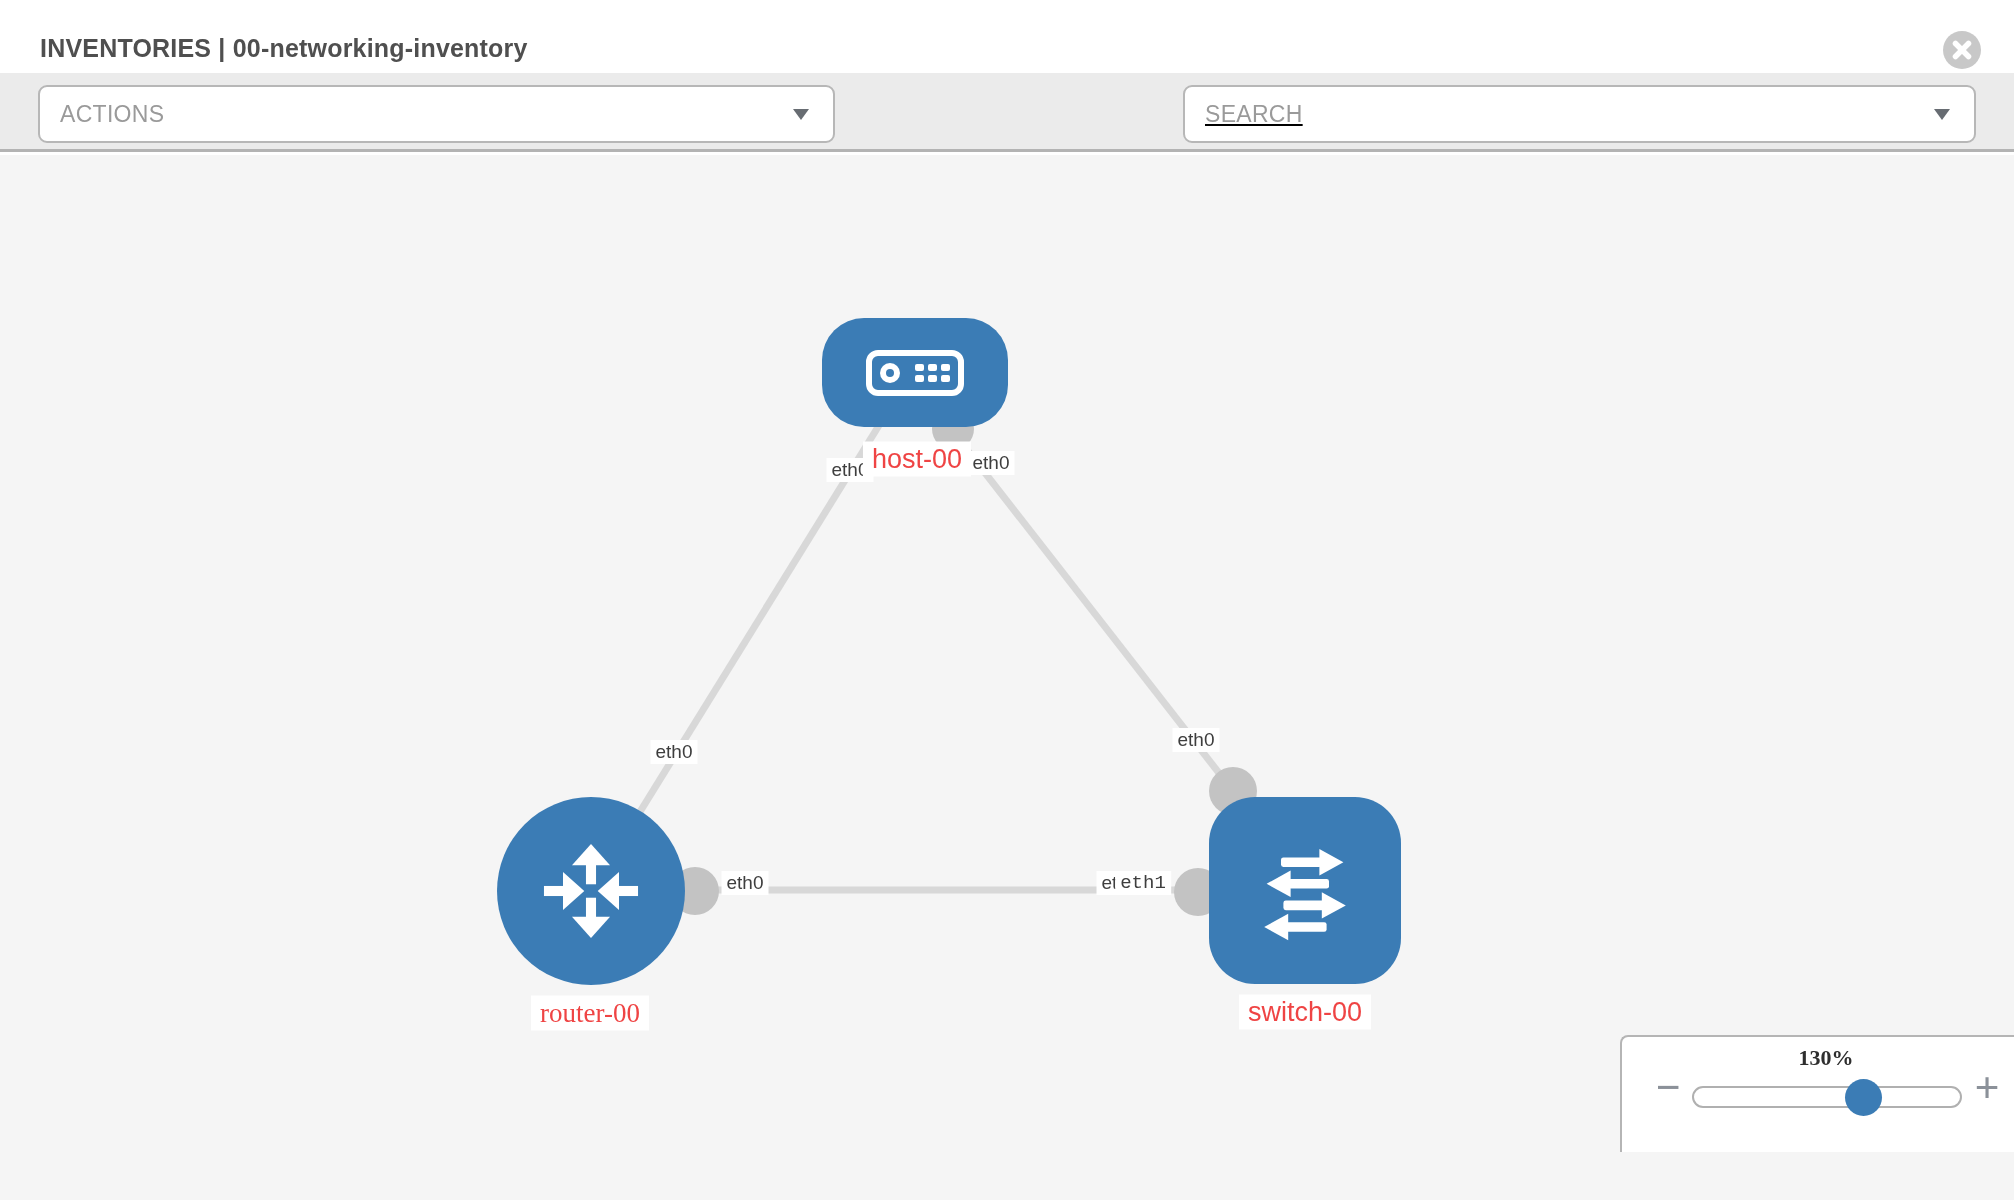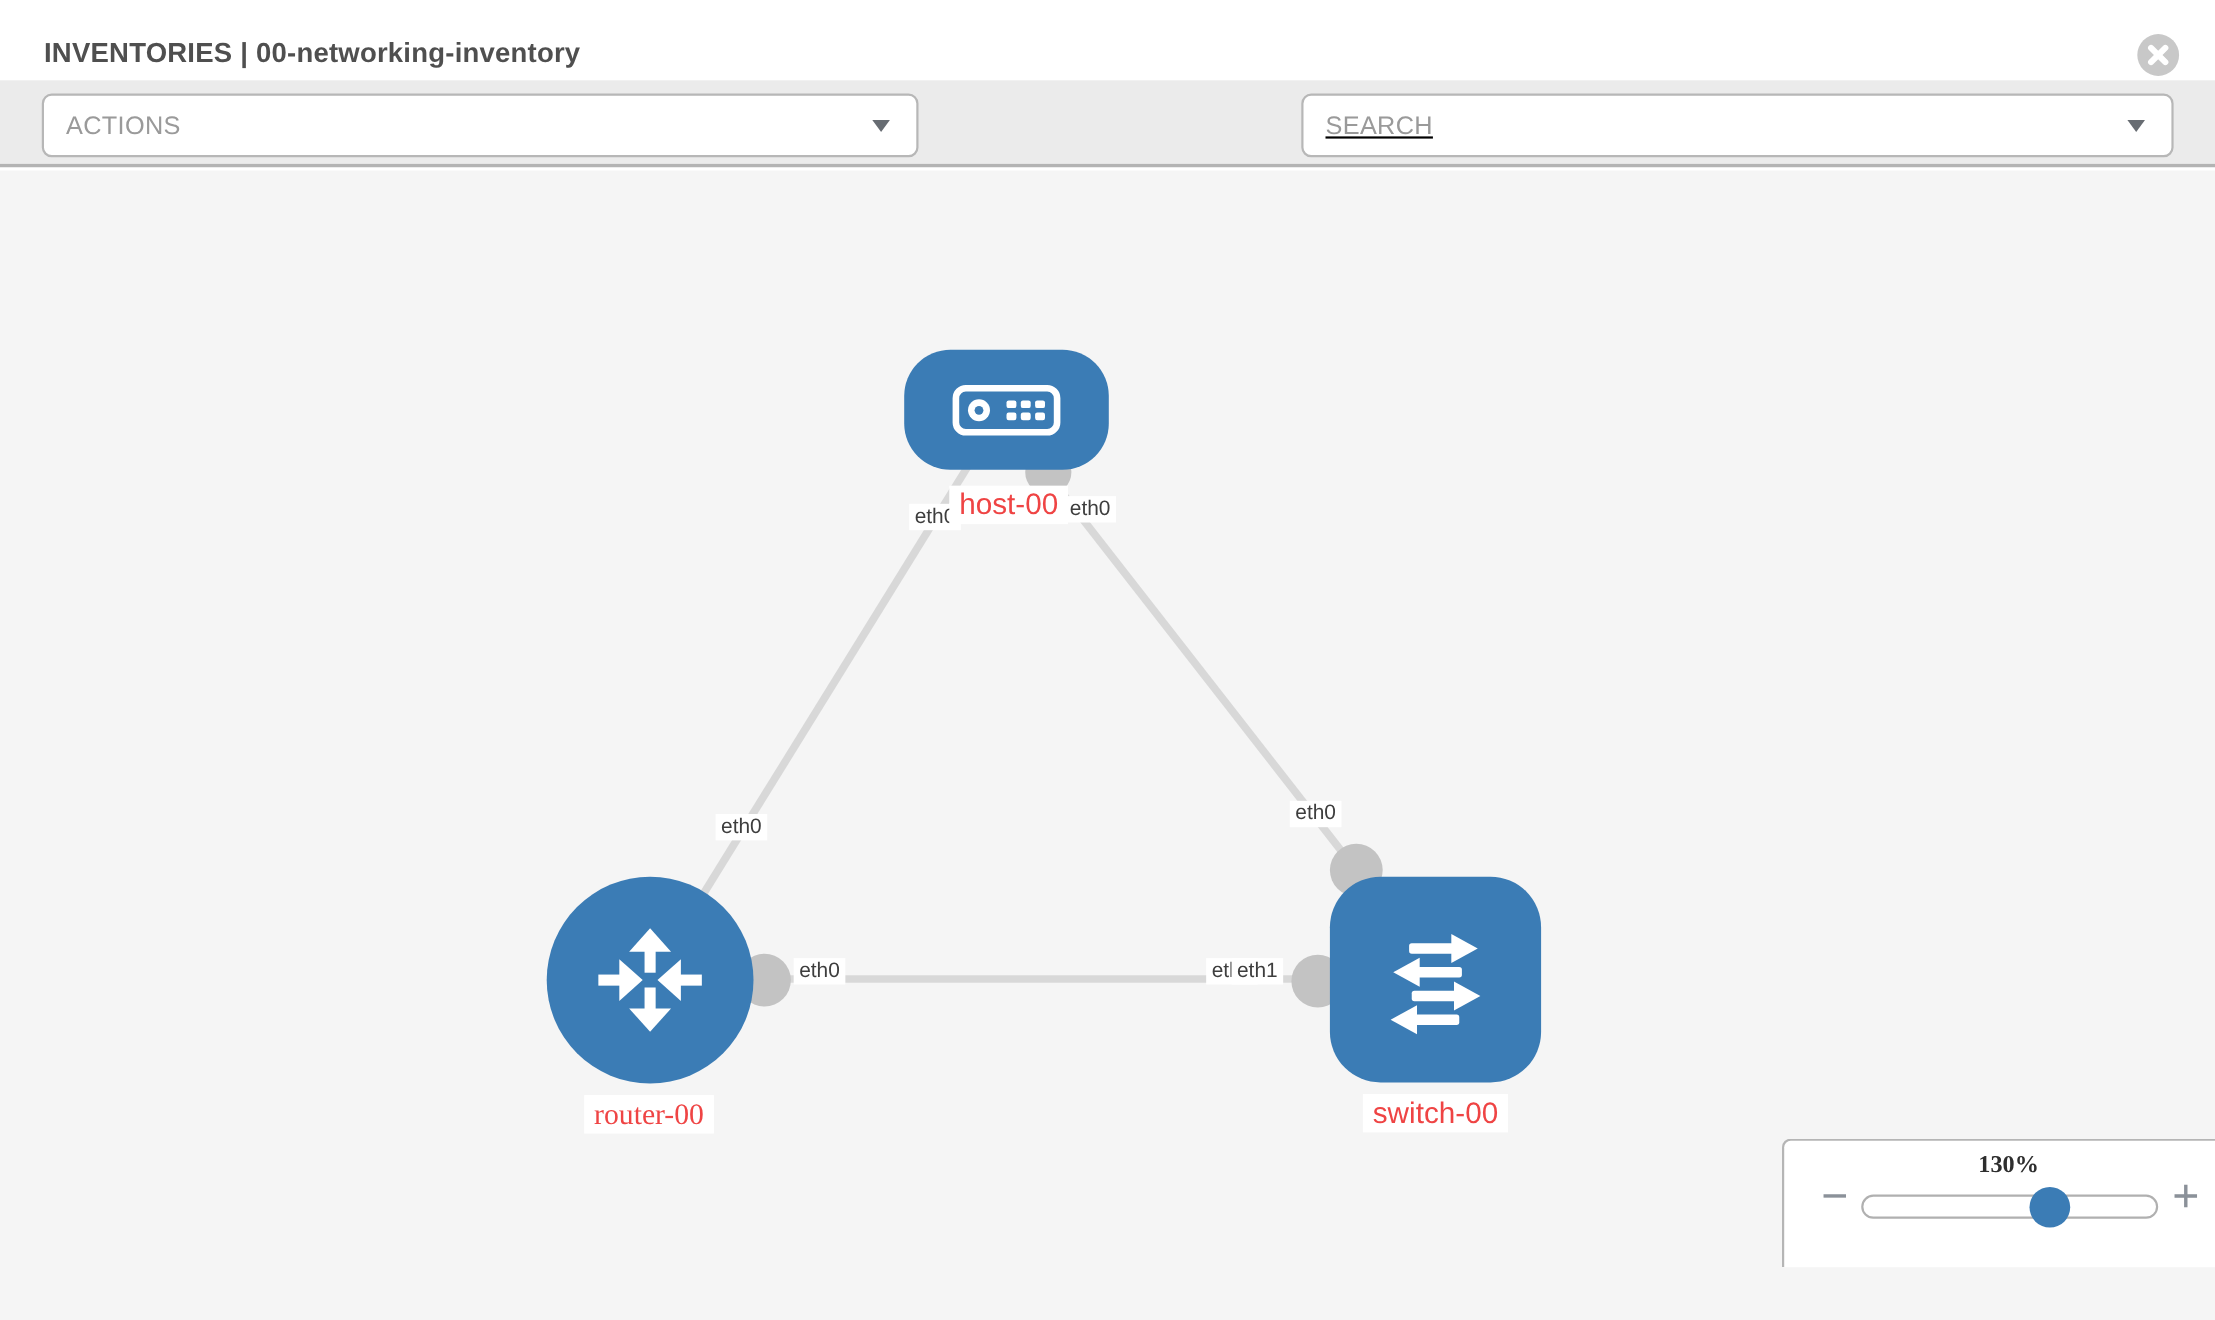--- a/index.html
+++ b/index.html
@@ -35,21 +35,21 @@
   .links-layer{position:absolute;left:0;top:0;width:2014px;height:1200px;pointer-events:none;}
 
   .node{position:absolute;background:var(--node-blue);display:flex;align-items:center;justify-content:center;cursor:pointer;z-index:20;}
   .node-host{left:822px;top:318px;width:186px;height:109px;border-radius:42px;}
   .node-router{left:497px;top:797px;width:188px;height:188px;border-radius:50%;}
   .node-switch{left:1209px;top:797px;width:192px;height:187px;border-radius:46px;}
 
   .chip{position:absolute;transform:translate(-50%,-50%);background:#fff;white-space:nowrap;}
   .node-label{font-size:27px;color:#ef4444;padding:2px 9px;z-index:41;}
   .if-label{font-size:19px;color:var(--chip-text);padding:1px 5px;z-index:40;}
-  .if-label.over{z-index:42;}
+  .if-label.over{z-index:42;font-family:Liberation Mono, monospace;}
 
   
   .zoom-panel{position:absolute;left:1620px;top:1035px;width:394px;height:117px;background:#fff;border-top:2px solid #b5b5b5;border-left:2px solid #b5b5b5;border-top-left-radius:8px;font-family:Liberation Serif, serif;}
   .zoom-level{position:absolute;left:204px;top:8px;transform:translateX(-50%);font-size:22px;font-weight:600;color:#2e2e2e;}
   .zoom-minus,.zoom-plus{position:absolute;top:30px;width:44px;height:44px;font-size:44px;font-weight:700;color:#8b9199;text-align:center;line-height:42px;cursor:pointer;user-select:none;}
   .zoom-minus{left:24px;}
   .zoom-plus{left:343px;}
   .zoom-track{position:absolute;left:70px;top:49px;width:270px;height:22px;background:#fff;border:2px solid #b0b0b0;border-radius:11px;cursor:pointer;}
   .zoom-thumb{position:absolute;left:223px;top:42px;width:37px;height:37px;border-radius:50%;background:var(--node-blue);cursor:pointer;}
 </style>

